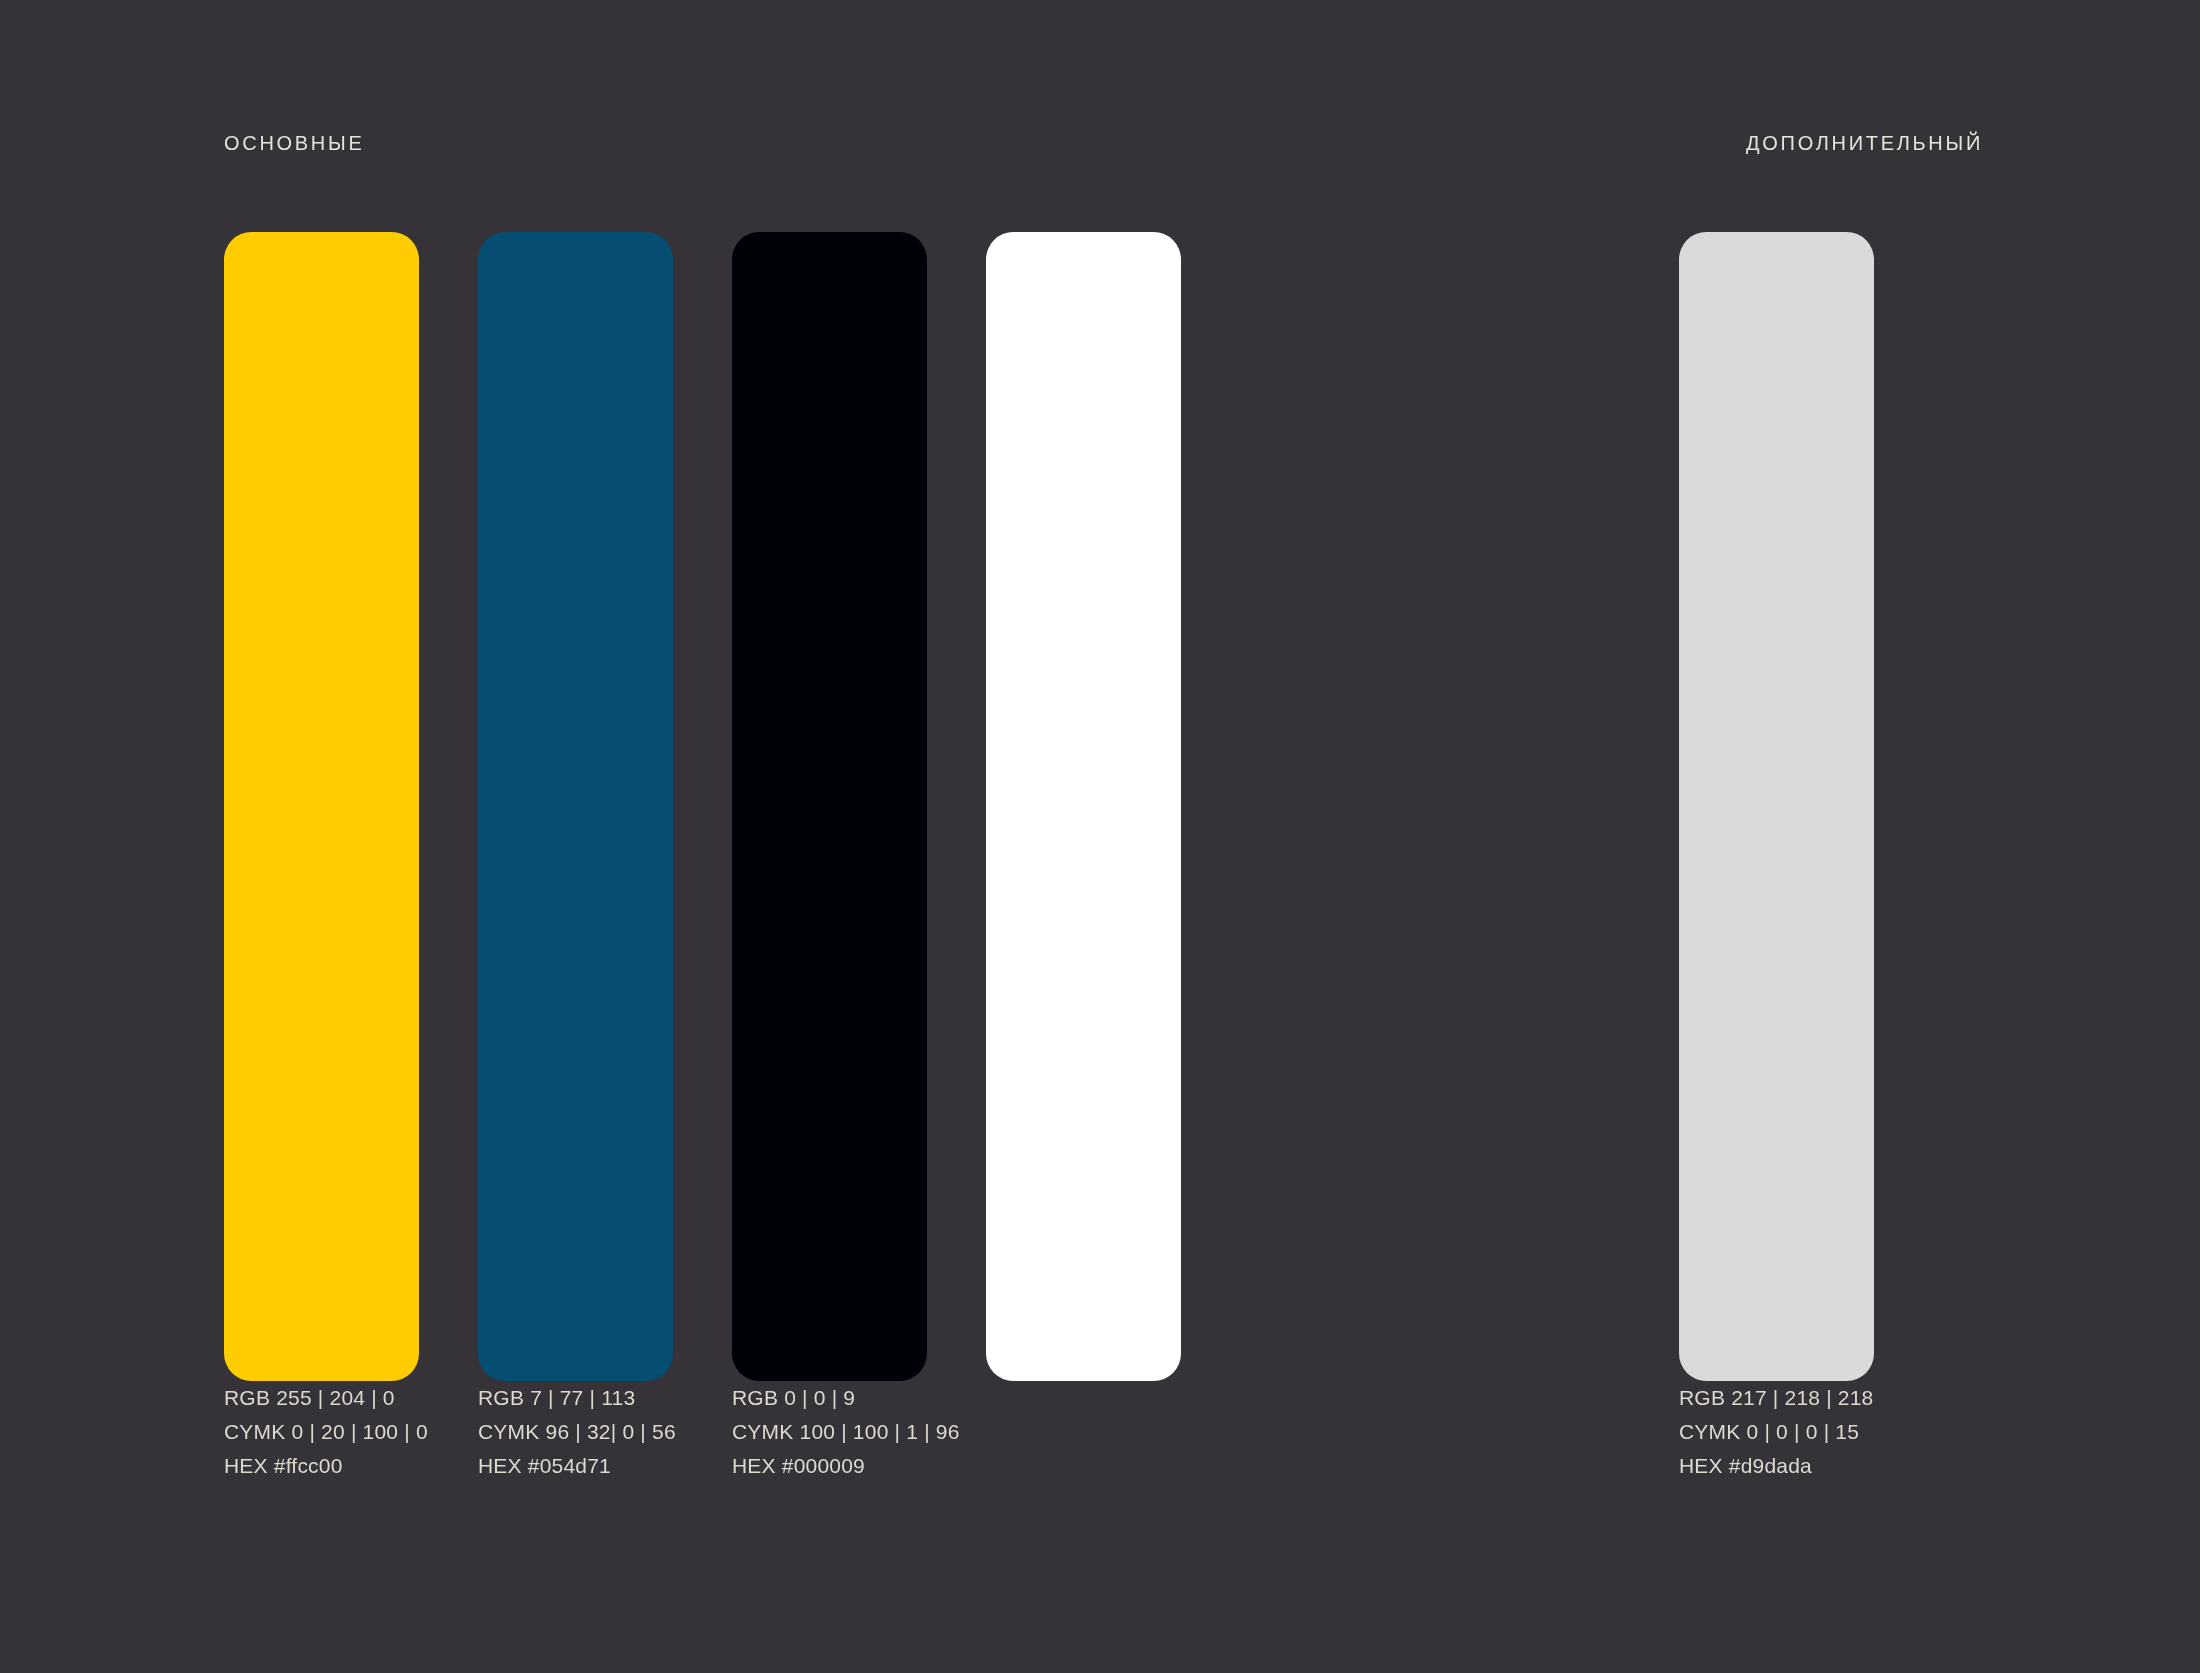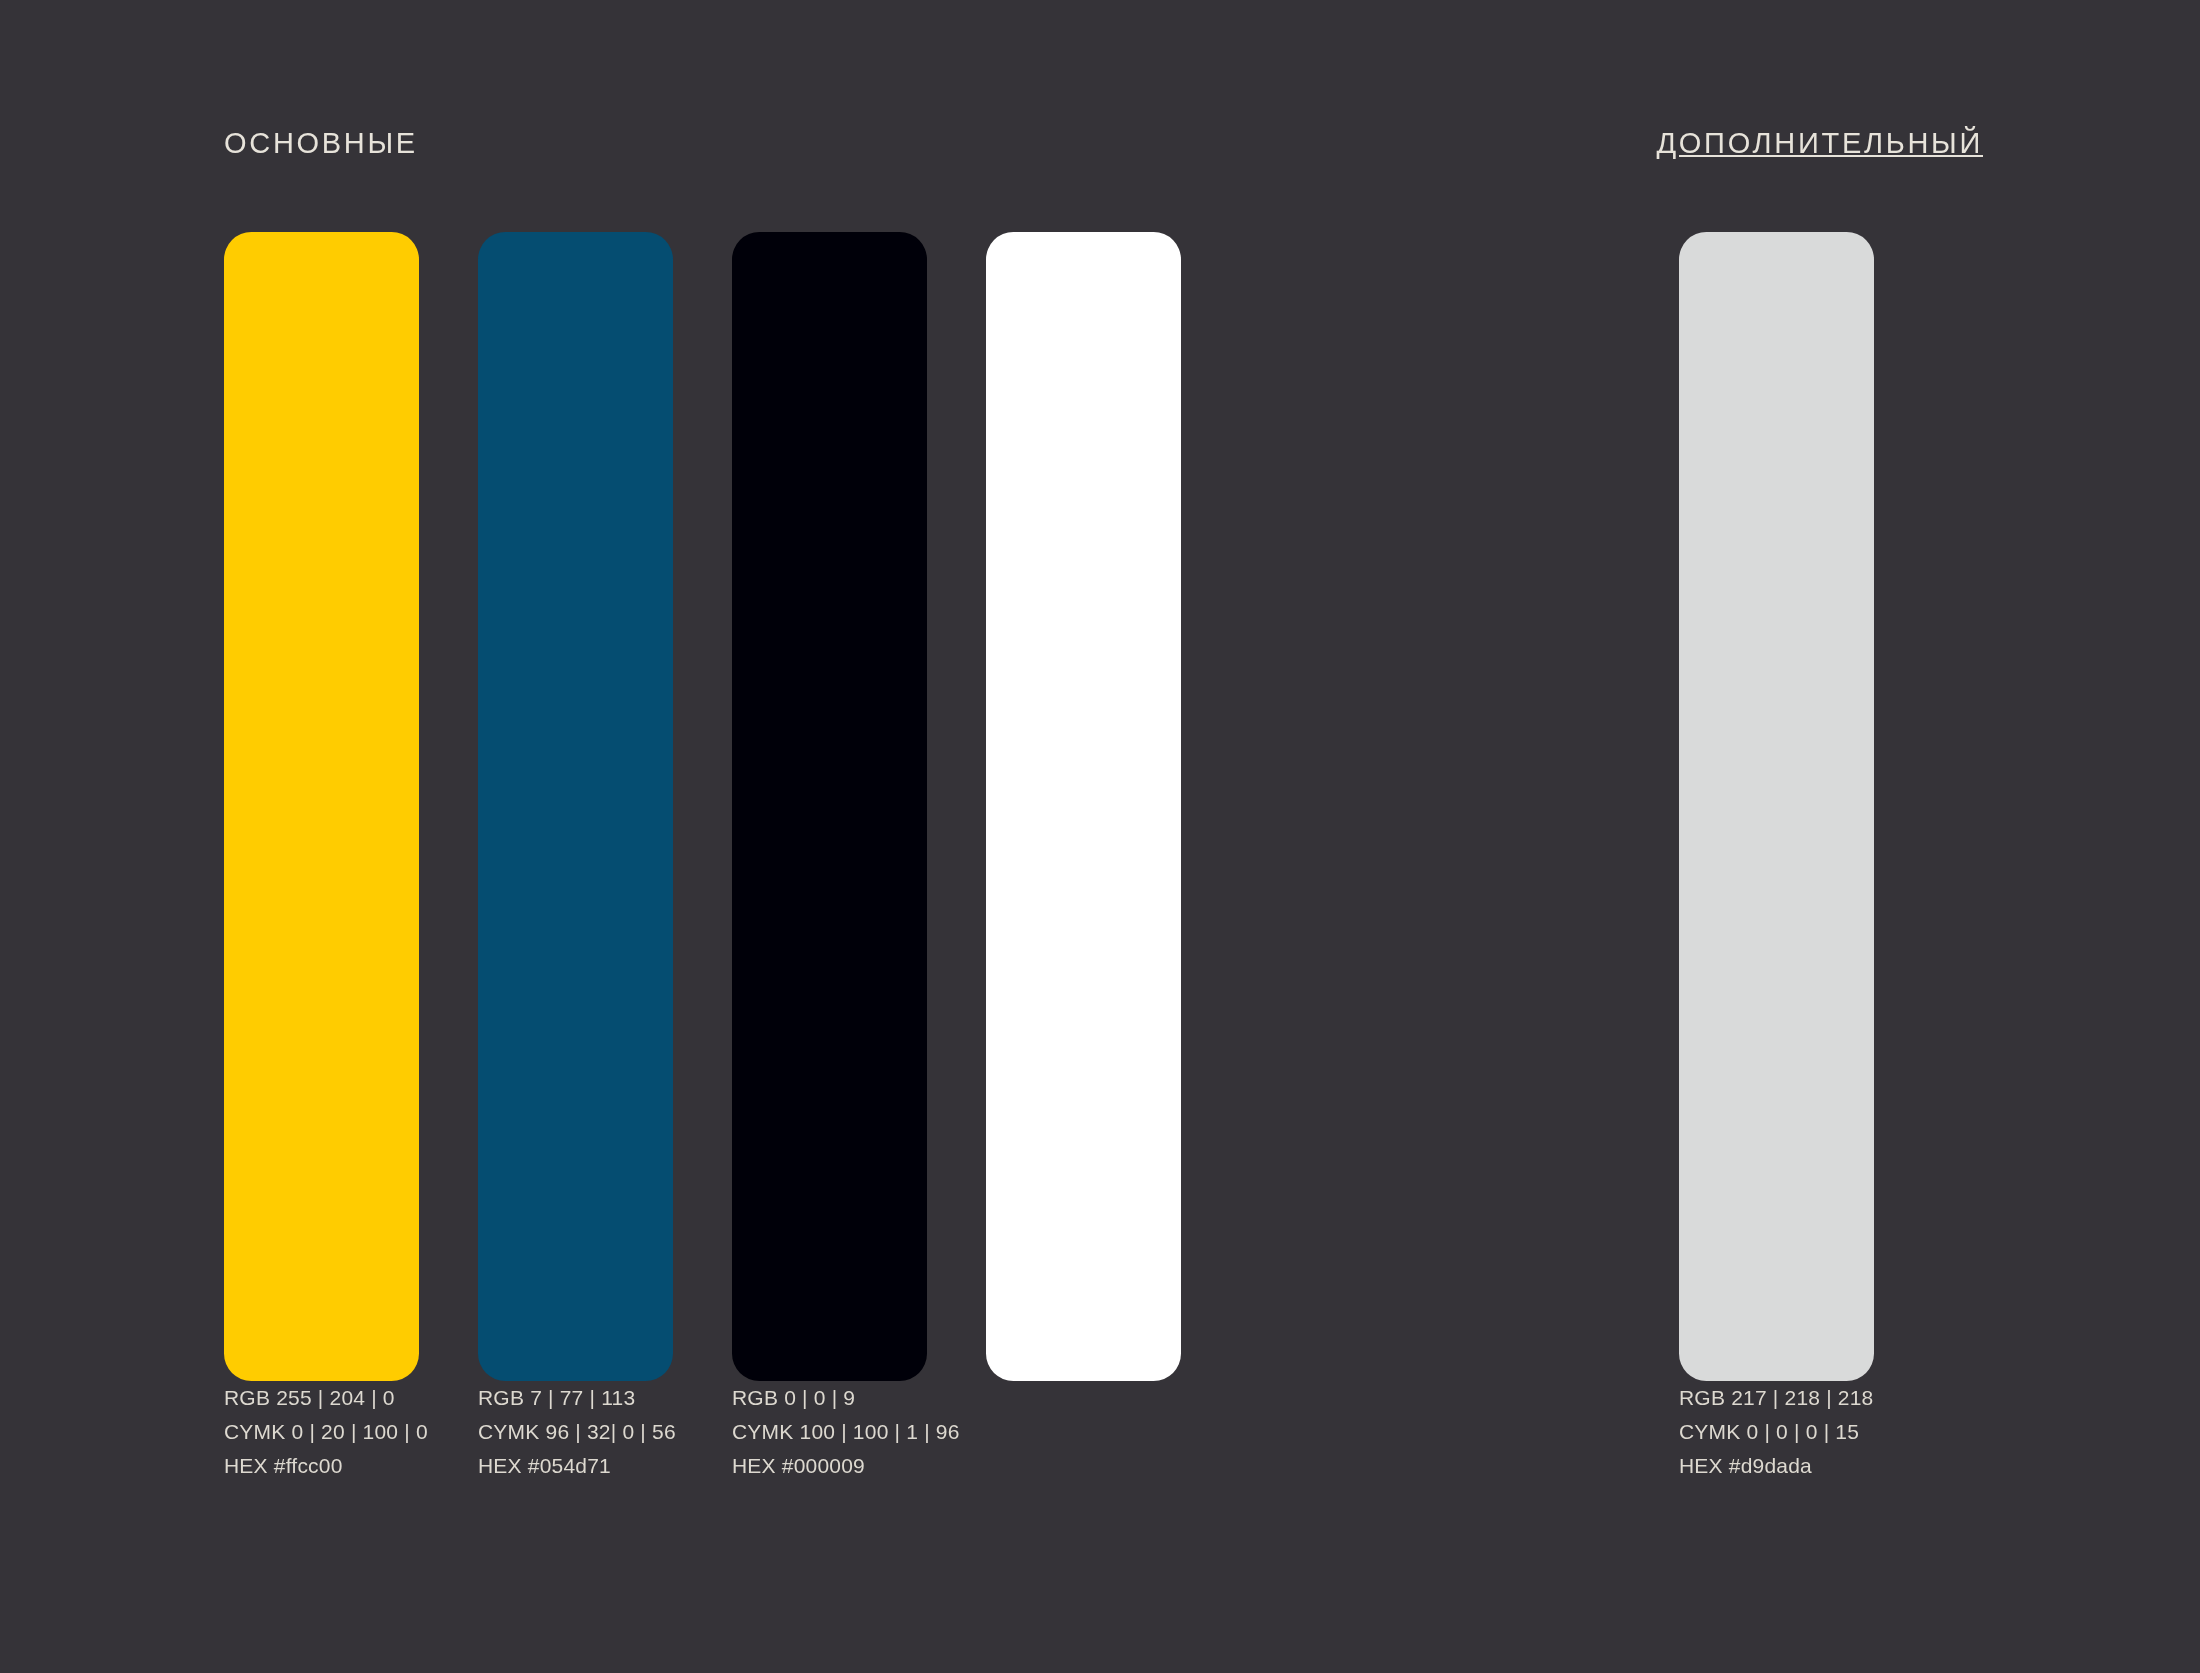--- a/index.html
+++ b/index.html
@@ -20,30 +20,30 @@
     position:relative;
     width:2200px;
     height:1673px;
     background:#353338;
   }
 
   
   .section-header {
     position:absolute;
     top:128px;
-    font-size:29px;
+    font-size:20px;
     font-weight:300;
     letter-spacing:2.7px;
     color:#e7e3da;
     white-space:nowrap;
     text-transform:uppercase;
     line-height:31px;
   }
   .section-header.left  { left:224px; }
-  .section-header.right { right:217px; text-align:right;text-decoration:underline; }
+  .section-header.right { right:217px; text-align:right; }
 
   
   .group {
     position:absolute;
     top:232px;
     display:flex;
     gap:59px;
   }
   .group.primary    { left:224px; }
   .group.additional { left:1679px; }

